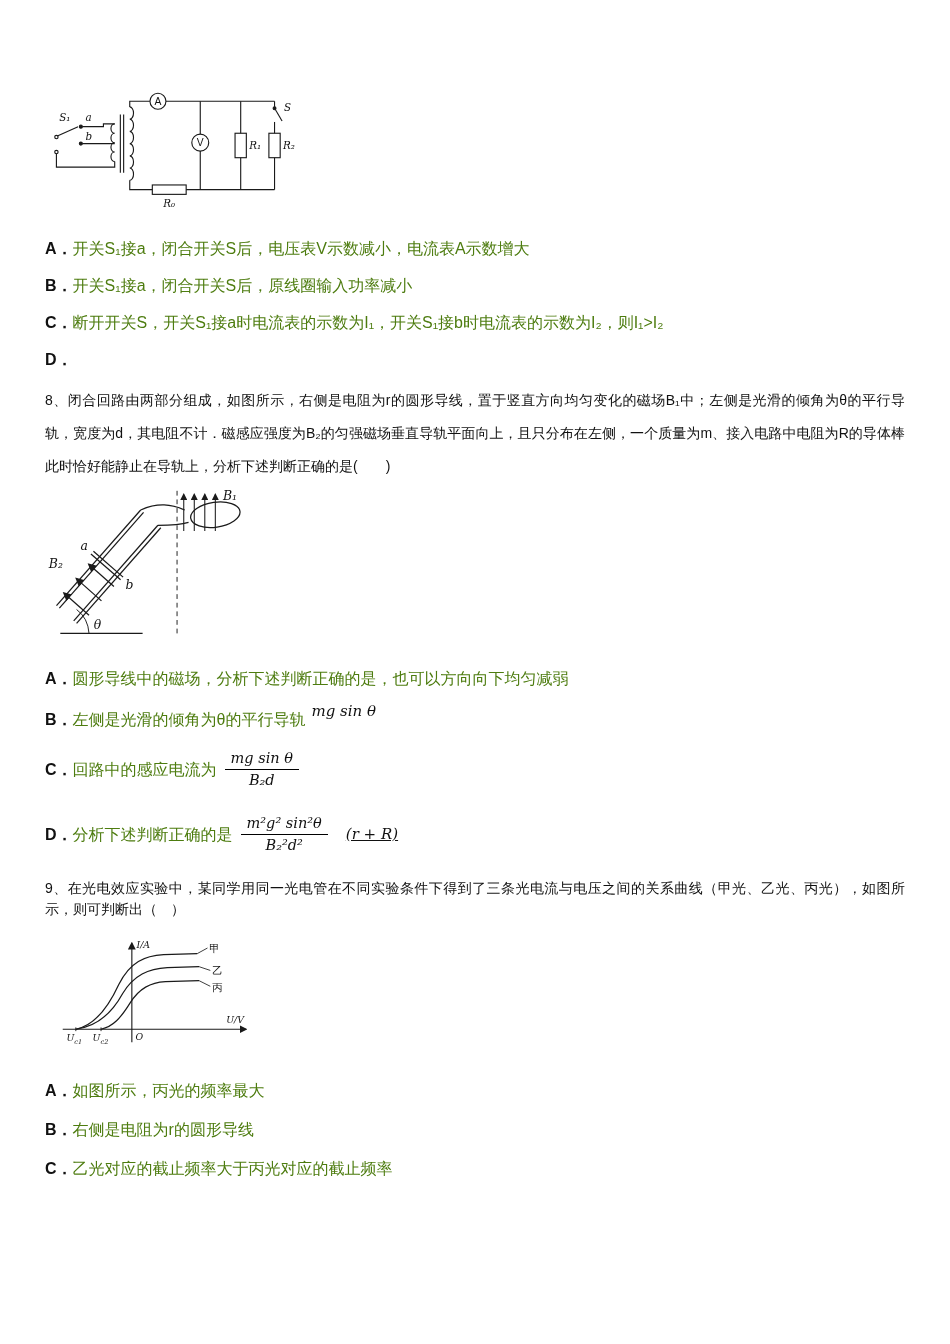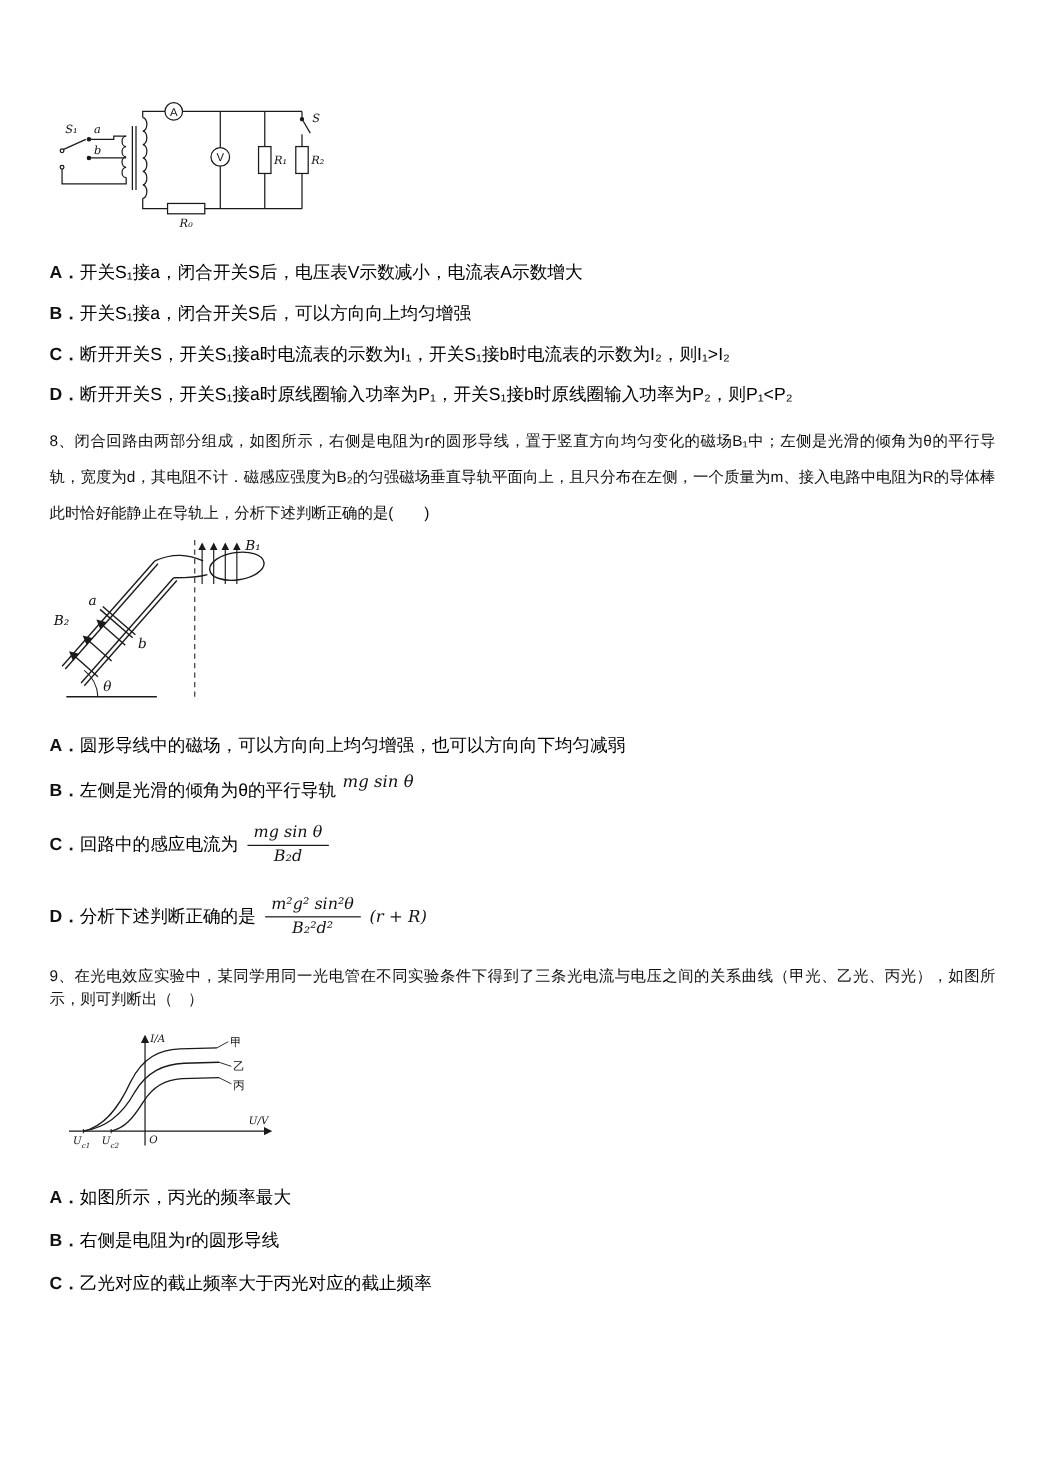--- a/index.html
+++ b/index.html
@@ -10,26 +10,26 @@
     color:#111;overflow:hidden;
   }
   .page{padding:90px 45px 0 45px;}
   .fig{display:block;}
   .fig-circuit{width:252px;margin:0 0 26px 2px;}
   .fig-incline{width:222px;margin:4px 0 18px 0;}
   .fig-graph{width:198px;margin:14px 0 20px 14px;}
   .opt{display:flex;align-items:baseline;font-size:16px;line-height:25px;margin-bottom:12px;}
   .opt-center{align-items:center;}
   .opt-label{font-weight:bold;flex:0 0 auto;}
-  .opt-text{color:#000000;}
+  .opt-text{color:#4d7c0f;}
   .stem{font-size:14px;line-height:33px;text-align:justify;margin:6px 0 4px 0;}
   .stem-q9{line-height:21px;margin-top:18px;}
   .formula{font-family:"DejaVu Serif",serif;font-style:italic;font-size:15px;white-space:nowrap;}
   .raised{position:relative;top:-9px;margin-left:6px;}
-  .suffix{margin-left:8px;}
+  .suffix{margin-left:18px;text-decoration:underline;}
   .frac{display:inline-flex;flex-direction:column;align-items:center;
         font-family:"DejaVu Serif",serif;font-style:italic;font-size:14.5px;
         line-height:1.3;margin-left:8px;white-space:nowrap;}
   .frac .num{border-bottom:1.3px solid #000;padding:0 6px 1px 6px;}
   .frac .den{padding:1px 6px 0 6px;text-align:right;}
   .q8-opts .opt{margin-bottom:16px;}
   .q8-opts .opt-tall{margin-bottom:24px;margin-top:10px;}
   .q9-opts .opt{margin-bottom:14px;}
   svg text{fill:#111;}
 </style>
@@ -92,29 +92,28 @@
     </g>
   </svg>
 
   <div class="q7-opts">
     <div class="opt">
       <span class="opt-label">A．</span>
       <span class="opt-text">开关S₁接a，闭合开关S后，电压表V示数减小，电流表A示数增大</span>
     </div>
     <div class="opt">
       <span class="opt-label">B．</span>
-      <span class="opt-text">开关S₁接a，闭合开关S后，可以方向向上均匀增强</span>
+      <span class="opt-text">开关S₁接a，闭合开关S后，原线圈输入功率减小</span>
     </div>
     <div class="opt">
       <span class="opt-label">C．</span>
       <span class="opt-text">断开开关S，开关S₁接a时电流表的示数为I₁，开关S₁接b时电流表的示数为I₂，则I₁&gt;I₂</span>
     </div>
     <div class="opt">
       <span class="opt-label">D．</span>
-      <span class="opt-text">断开开关S，开关S₁接a时原线圈输入功率为P₁，开关S₁接b时原线圈输入功率为P₂，则P₁&lt;P₂</span>
     </div>
   </div>
 
   <p class="stem">8、闭合回路由两部分组成，如图所示，右侧是电阻为r的圆形导线，置于竖直方向均匀变化的磁场B₁中；左侧是光滑的倾角为θ的平行导轨，宽度为d，其电阻不计．磁感应强度为B₂的匀强磁场垂直导轨平面向上，且只分布在左侧，一个质量为m、接入电路中电阻为R的导体棒此时恰好能静止在导轨上，分析下述判断正确的是(　　)</p>
 
   <svg class="fig fig-incline" viewBox="0 0 232 168">
     <defs>
       <marker id="arr-i" markerWidth="7" markerHeight="7" refX="5.5" refY="3.5" orient="auto">
         <path d="M0,0 L7,3.5 L0,7 Z" fill="#1a1a1a"></path>
       </marker>
@@ -153,21 +152,21 @@
       <text x="4" y="85">B₂</text>
       <text x="37" y="66">a</text>
       <text x="84" y="107">b</text>
       <text x="51" y="148">θ</text>
     </g>
   </svg>
 
   <div class="q8-opts">
     <div class="opt">
       <span class="opt-label">A．</span>
-      <span class="opt-text">圆形导线中的磁场，可以方向向上均匀增强，也可以方向向下均匀减弱</span>
+      <span class="opt-text">圆形导线中的磁场，分析下述判断正确的是，也可以方向向下均匀减弱</span>
     </div>
     <div class="opt">
       <span class="opt-label">B．</span>
       <span class="opt-text">左侧是光滑的倾角为θ的平行导轨</span>
       <span class="formula raised">mg sin θ</span>
     </div>
     <div class="opt opt-center opt-tall">
       <span class="opt-label">C．</span>
       <span class="opt-text">回路中的感应电流为</span>
       <span class="frac">

